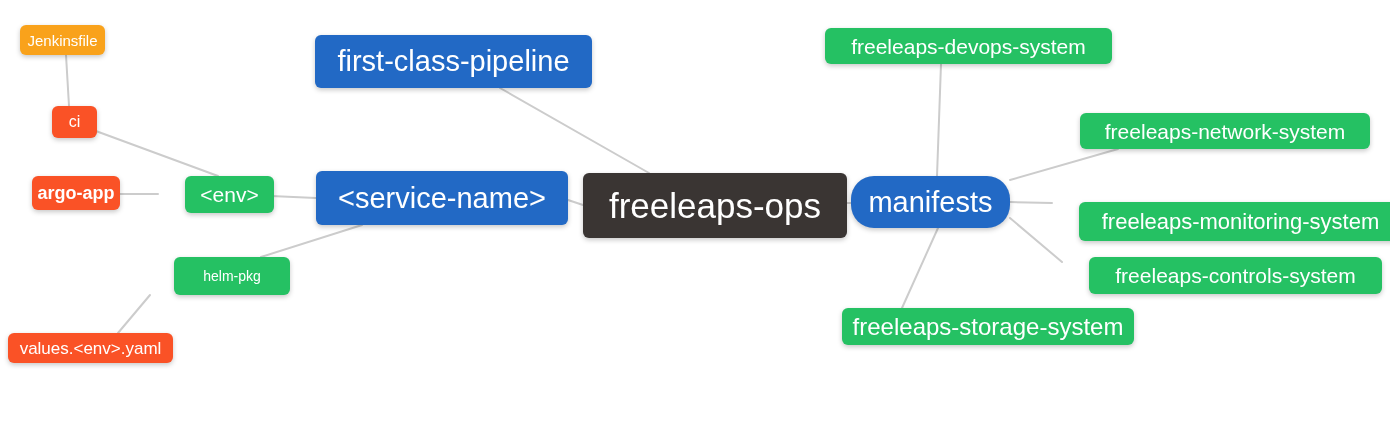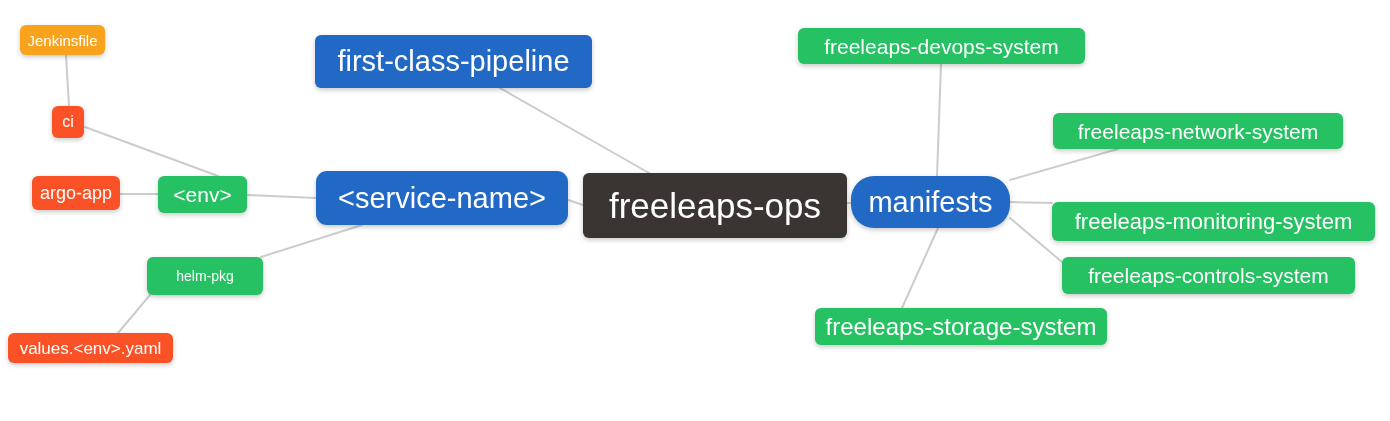--- a/index.html
+++ b/index.html
@@ -18,31 +18,31 @@
     color:var(--c-node_text,#fff);
     border-radius:6px;
     box-shadow:0 2px 5px rgba(0,0,0,.22);
     white-space:nowrap;
     box-sizing:border-box;
     line-height:1;
     cursor:pointer;
     user-select:none;
   }
   .c-blue{background:var(--c-blue,#2269c5);}
-  .c-green{background:var(--c-green,#25c163);}
+  .c-green{background:var(--c-green,#25c163);margin-left:27px;}
   .c-orange{background:var(--c-orange,#f9a21b);}
   .c-red{background:var(--c-red,#fa5226);}
   .c-dark{background:var(--c-dark,#3a3533);}
 
   
   #n-jenkinsfile        {left:20px;  top:25px;  width:85px;  height:30px; font-size:15px;}
-  #n-ci                 {left:52px;  top:106px; width:32px;  height:32px; font-size:16px;}
-  #n-argo-app           {left:32px;  top:176px; width:88px;  height:34px; font-size:18px;}
+  #n-ci                 {left:52px;  top:106px; width:45px;  height:32px; font-size:16px;}
+  #n-argo-app           {left:32px;  top:176px; width:88px;  height:34px; font-size:18px;font-weight:bold;}
   #n-env                {left:158px; top:176px; width:89px;  height:37px; font-size:21px;}
-  #n-service-name       {left:316px; top:171px; width:252px; height:54px; font-size:29px;border-radius:11px;}
+  #n-service-name       {left:316px; top:171px; width:252px; height:54px; font-size:29px;}
   #n-first-class-pipeline{left:315px;top:35px;  width:277px; height:53px; font-size:29px;}
   #n-freeleaps-ops      {left:583px; top:173px; width:264px; height:65px; font-size:35px;}
   #n-manifests          {left:851px; top:176px; width:159px; height:52px; font-size:29px;border-radius:23px;}
   #n-devops-system      {left:798px; top:28px;  width:287px; height:36px; font-size:21px;}
   #n-network-system     {left:1053px;top:113px; width:290px; height:36px; font-size:21px;}
   #n-monitoring-system  {left:1052px;top:202px; width:323px; height:39px; font-size:22px;}
   #n-controls-system    {left:1062px;top:257px; width:293px; height:37px; font-size:21px;}
   #n-storage-system     {left:815px; top:308px; width:292px; height:37px; font-size:24px;}
   #n-helm-pkg           {left:147px; top:257px; width:116px; height:38px; font-size:14px;}
   #n-values-env-yaml    {left:8px;   top:333px; width:165px; height:30px; font-size:17px;}

